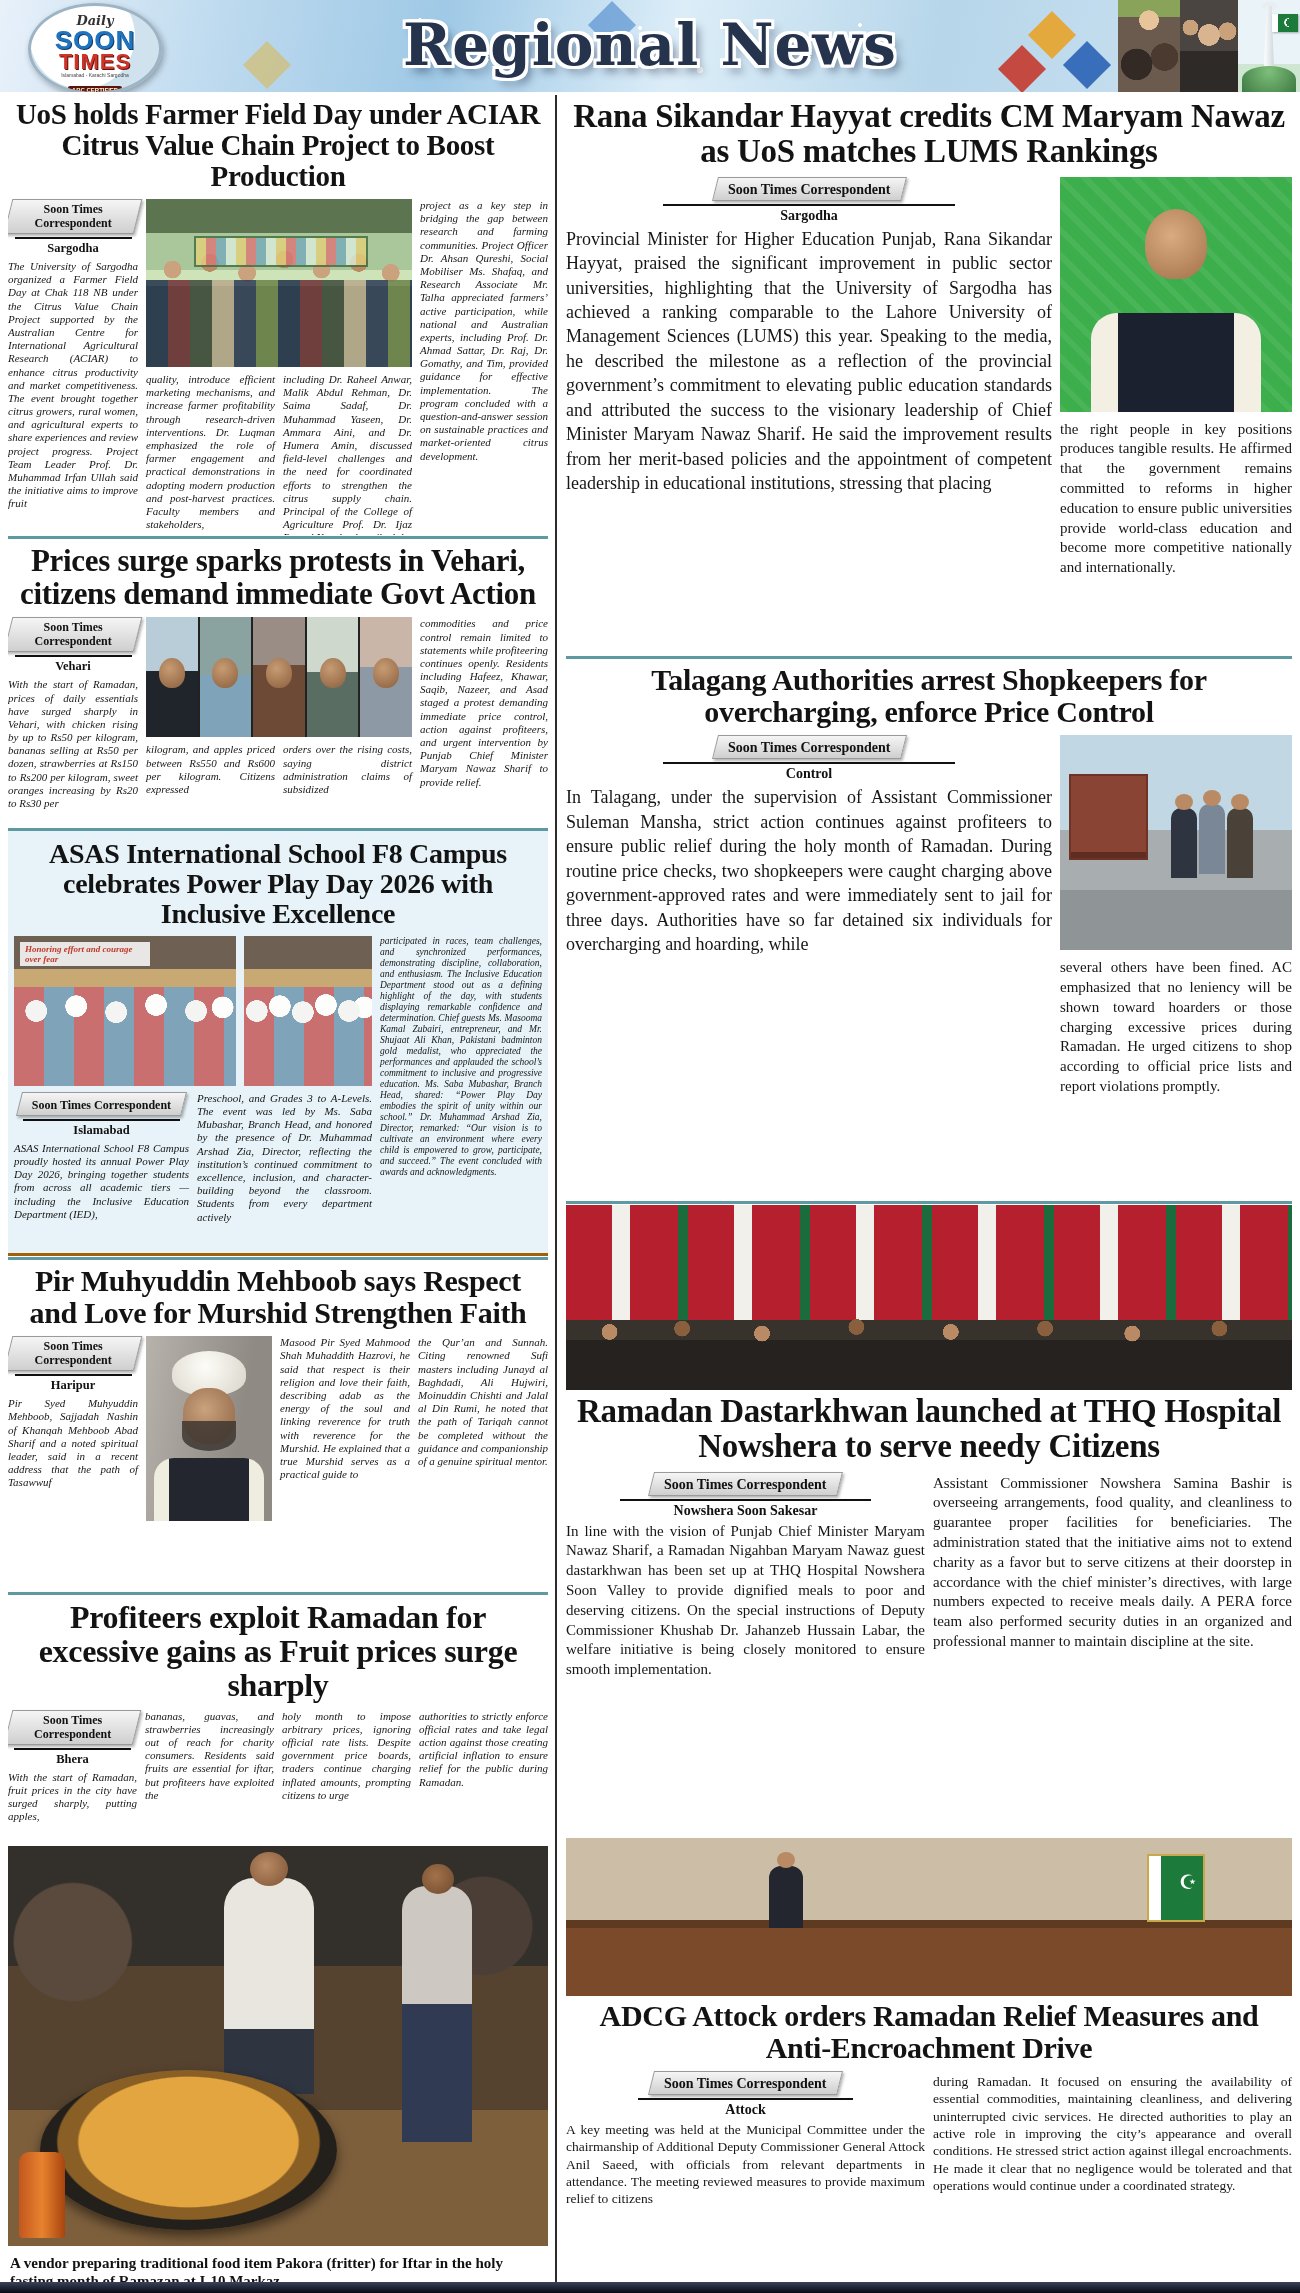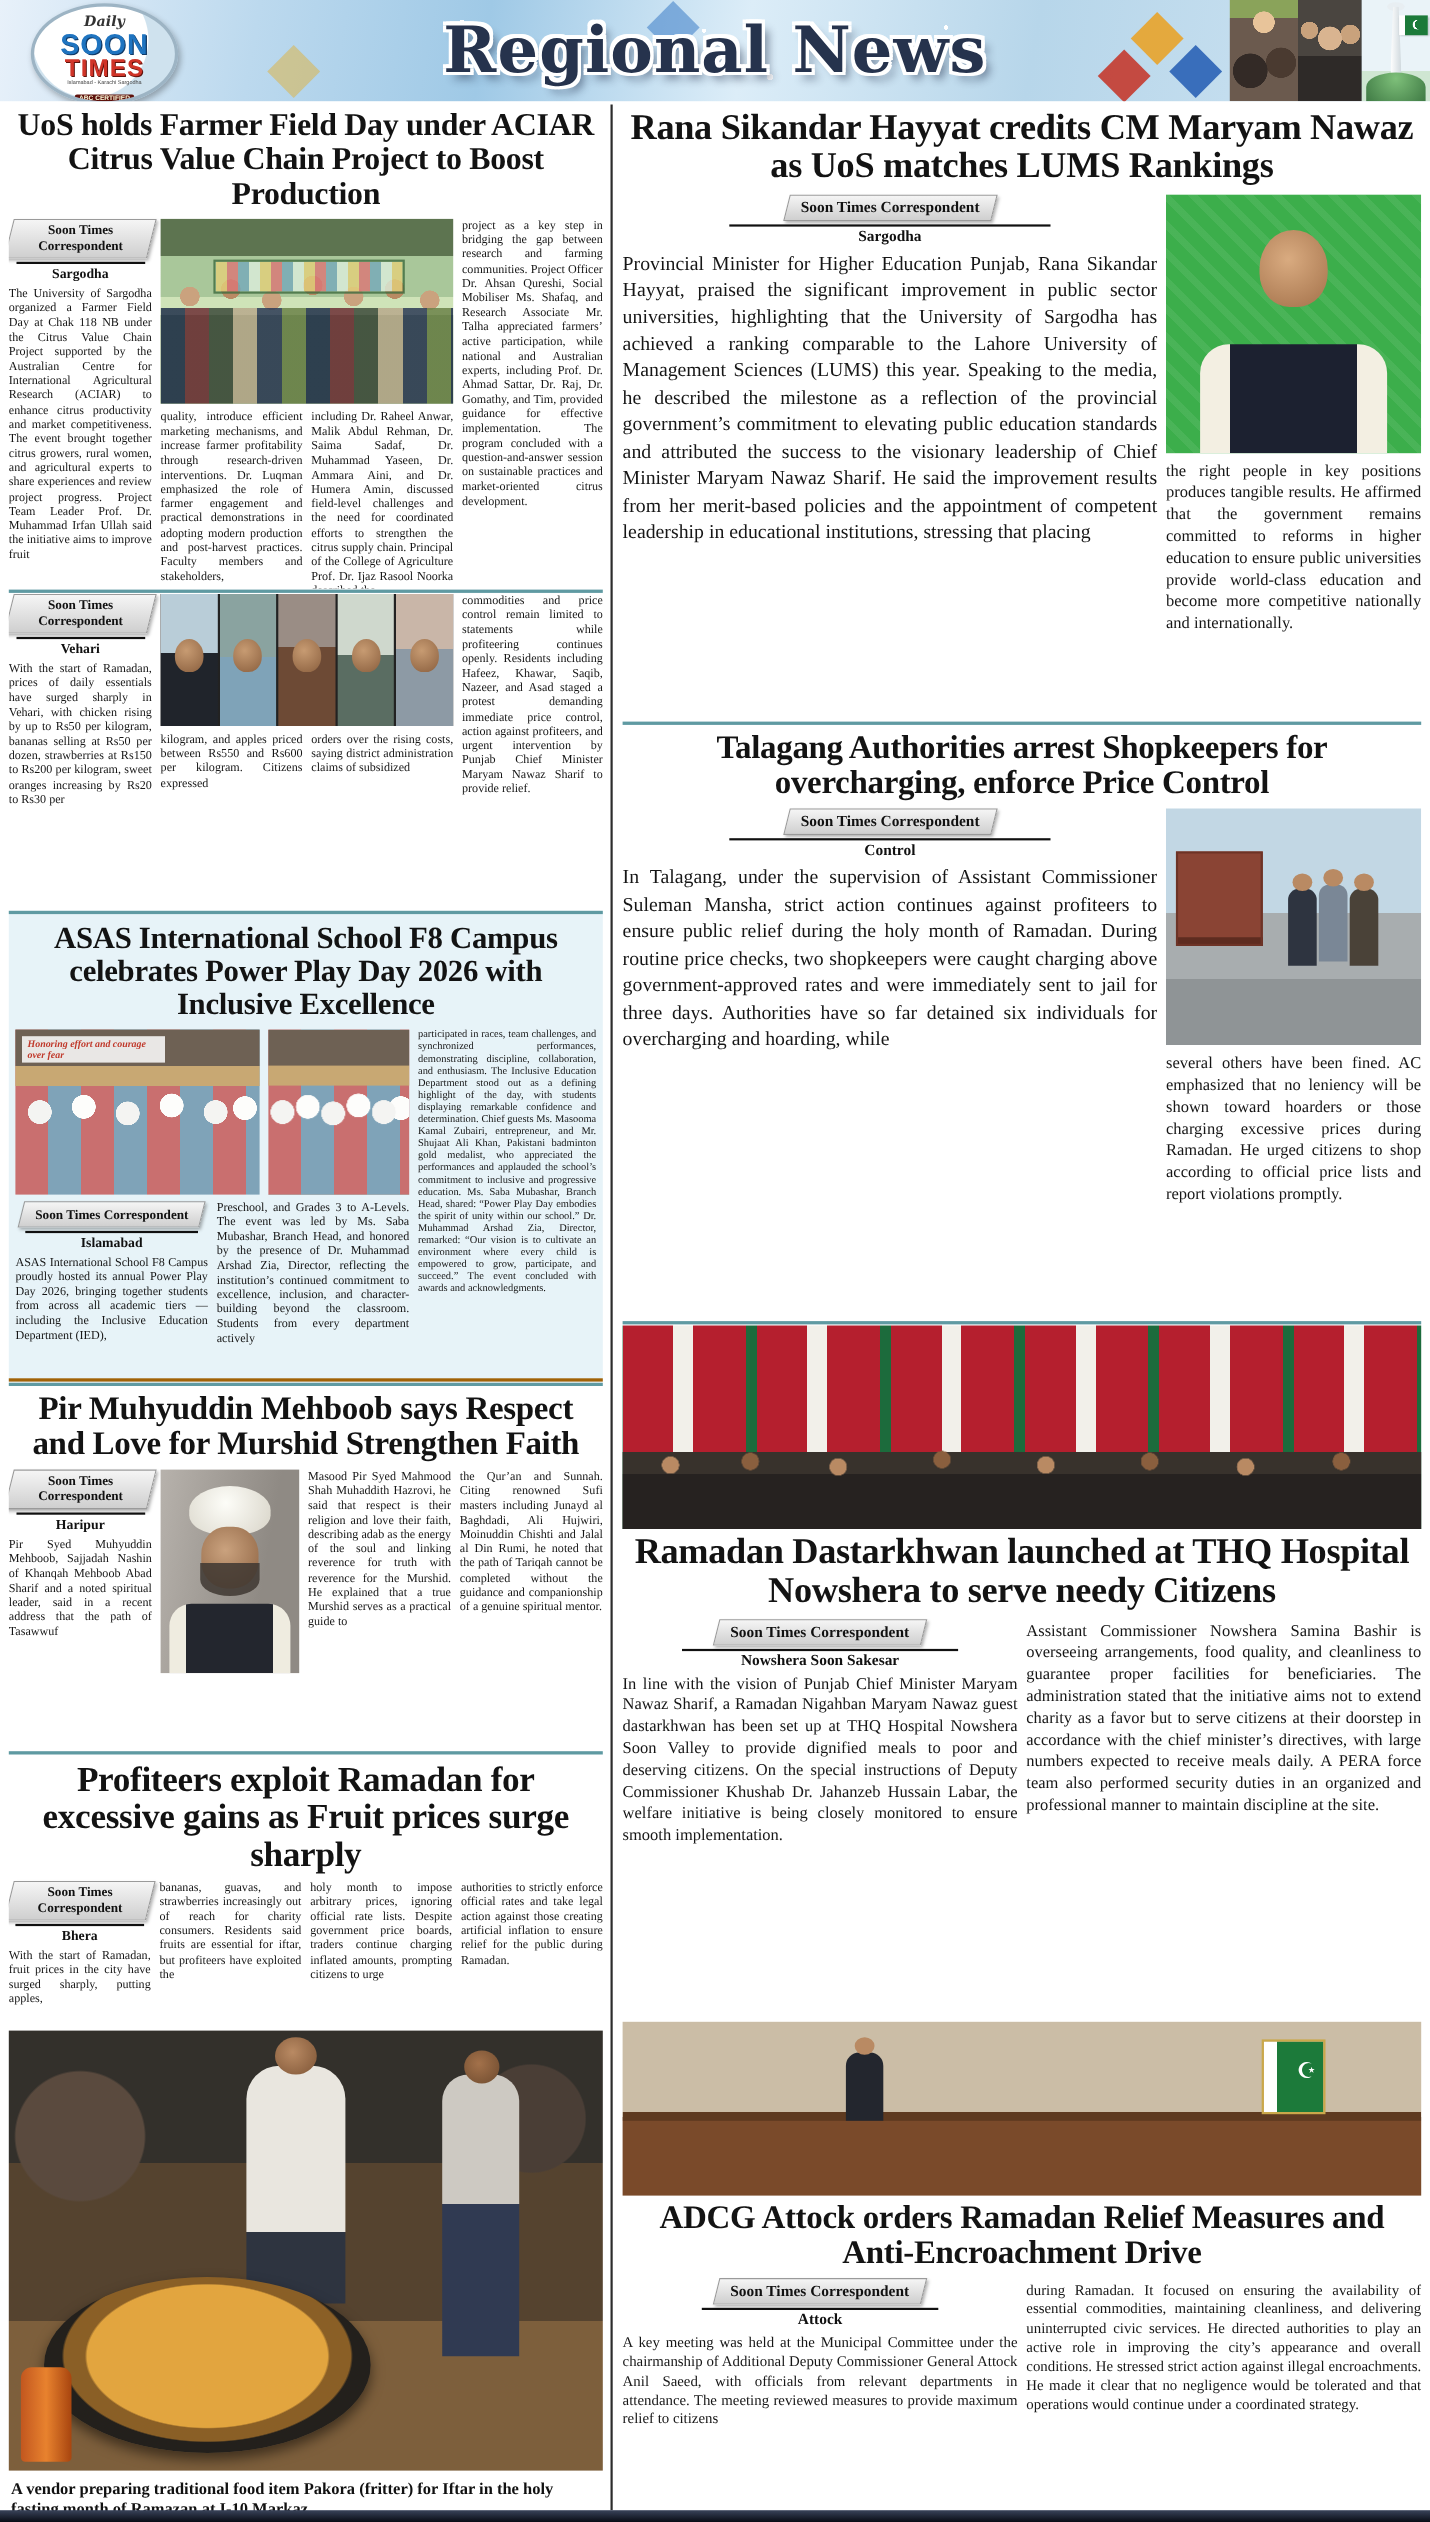--- a/index.html
+++ b/index.html
@@ -81,21 +81,21 @@
 
   .byl{text-align:center;margin-bottom:4px;}
   .byl-box{display:inline-block;background:linear-gradient(#f5f5f5,#cfcfcf);border:1px solid #9a9a9a;
     transform:skewX(-14deg);padding:2px 12px;box-shadow:2px 2px 3px rgba(0,0,0,.3);}
   .byl-box span{display:inline-block;transform:skewX(14deg);font:700 12px/14px "Liberation Serif",serif;color:#111;}
   .byl-rule{height:2px;background:#111;width:90%;margin:3px auto 2px;}
   .dateline{font:700 12.5px/15px "Liberation Serif",serif;text-align:center;color:#111;}
   .byl-wide .byl-box span{font-size:14px;line-height:17px;}
   .byl-wide .dateline{font-size:14px;}
 
-  .bt{font-size:11px;line-height:1.2;text-align:justify;color:#161616;}
+  .bt{font-size:11px;line-height:1.2;text-align:justify;color:#161616;font-style:italic;}
   .bt-r{font-size:18px;line-height:1.36;text-align:justify;color:#161616;}
   .bt-r2{font-size:15px;line-height:1.32;text-align:justify;color:#161616;}
   .bt-r3{font-size:13.5px;line-height:1.28;text-align:justify;color:#161616;}
 
   .row{display:flex;gap:8px;}
   .ph{position:relative;overflow:hidden;background:#999;}
 
   
   .ph-uos{width:100%;height:168px;
     background:
@@ -272,20 +272,21 @@
             <div class="bt" style="flex:1">including Dr. Raheel Anwar, Malik Abdul Rehman, Dr. Saima Sadaf, Dr. Muhammad Yaseen, Dr. Ammara Aini, and Dr. Humera Amin, discussed field-level challenges and the need for coordinated efforts to strengthen the citrus supply chain. Principal of the College of Agriculture Prof. Dr. Ijaz Rasool Noorka described the</div>
           </div>
         </div>
         <div class="bt" style="flex:1">project as a key step in bridging the gap between research and farming communities. Project Officer Dr. Ahsan Qureshi, Social Mobiliser Ms. Shafaq, and Research Associate Mr. Talha appreciated farmers’ active participation, while national and Australian experts, including Prof. Dr. Ahmad Sattar, Dr. Raj, Dr. Gomathy, and Tim, provided guidance for effective implementation. The program concluded with a question-and-answer session on sustainable practices and market-oriented citrus development.</div>
       </div>
     </div>
 
     <div class="dv"></div>
 
     <div class="sec" style="height:288px">
+      <div class="hl hl-veh">Prices surge sparks protests in Vehari, citizens demand immediate Govt Action</div>
       <div class="row">
         <div style="width:130px">
           <div class="byl">
             <div class="byl-box"><span>Soon Times Correspondent</span></div>
             <div class="byl-rule"></div>
             <div class="dateline">Vehari</div>
           </div>
           <div class="bt">With the start of Ramadan, prices of daily essentials have surged sharply in Vehari, with chicken rising by up to Rs50 per kilogram, bananas selling at Rs50 per dozen, strawberries at Rs150 to Rs200 per kilogram, sweet oranges increasing by Rs20 to Rs30 per</div>
         </div>
         <div style="width:266px">

